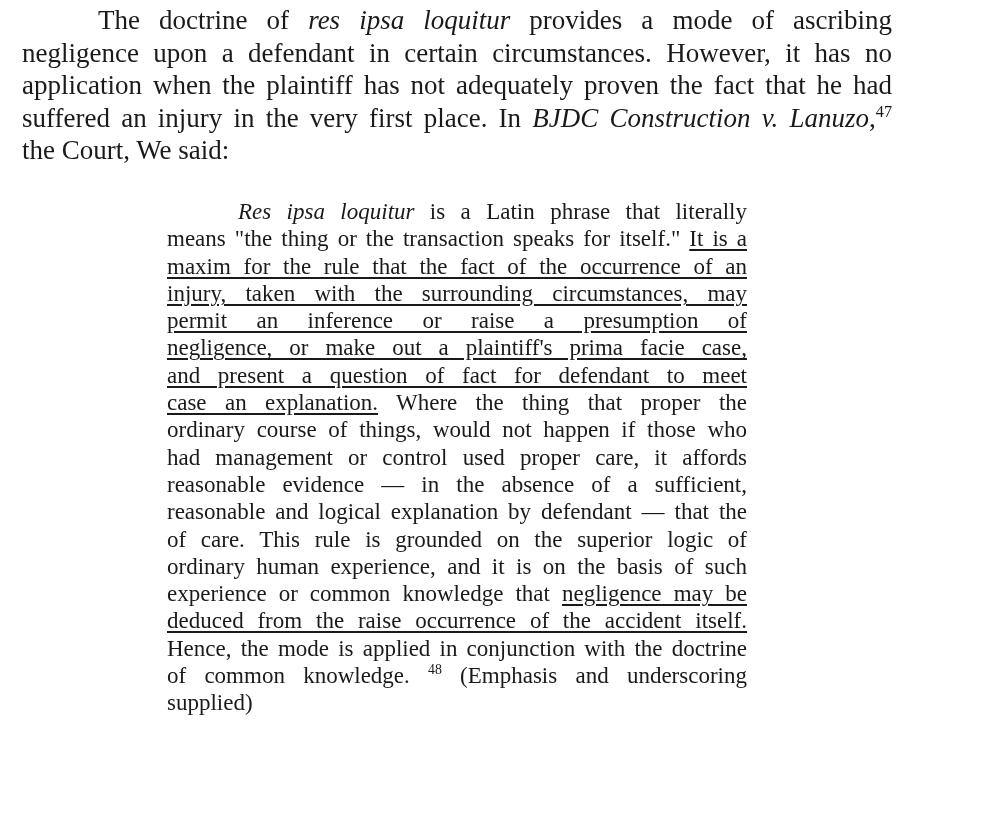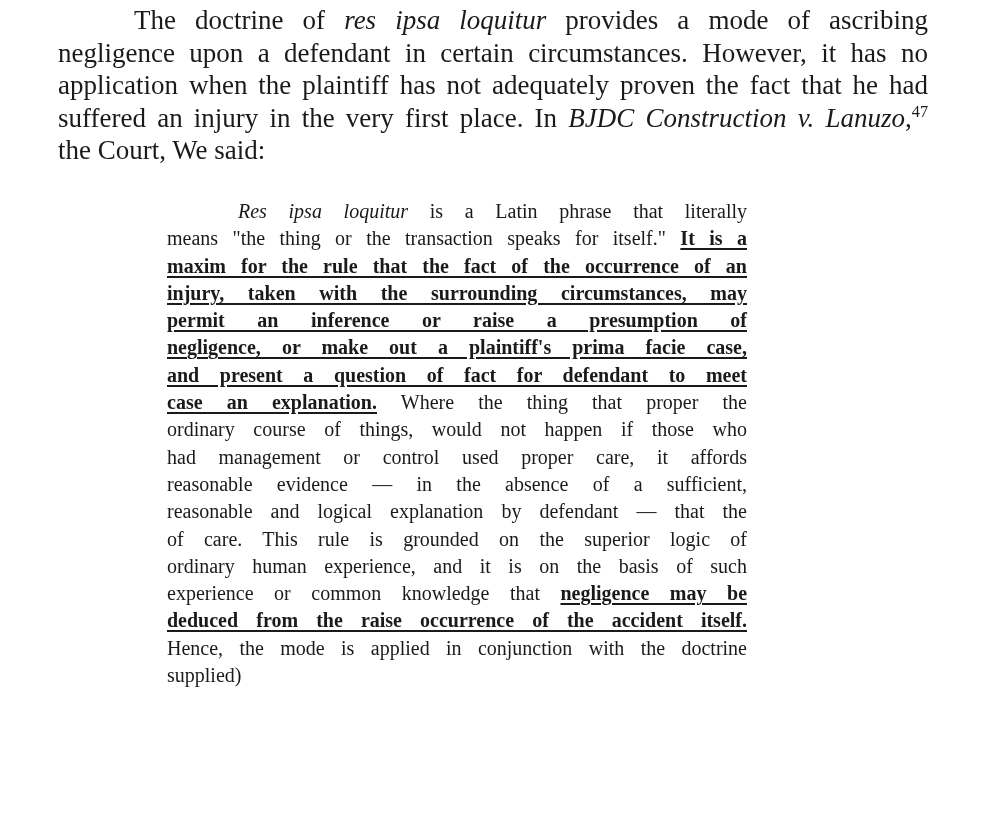--- a/index.html
+++ b/index.html
@@ -8,42 +8,41 @@
       color: #1a1a1a;
       font-family: "Liberation Serif", "DejaVu Serif", serif;
     }
     .para {
       position: absolute;
       left: 22px;
       top: 4px;
       width: 870px;
       font-size: 27px;
       line-height: 32.5px;
-      margin-left: 36px;
     }
     .quote {
       position: absolute;
       left: 167px;
       top: 198px;
       width: 580px;
-      font-size: 20px;
+      font-size: 23px;
       line-height: 27.3px;
     }
     .line {
       display: block;
       white-space: nowrap;
       text-align: justify;
       text-align-last: justify;
     }
     .line.last { text-align-last: left; }
     .indent-p { padding-left: 76px; }
     .indent-q { padding-left: 71px; }
     i { font-style: italic; }
     .bu {
-      font-weight: bold;
+      font-weight: normal;
       text-decoration: underline;
       text-decoration-thickness: 2px;
       text-underline-offset: 3px;
     }
     sup { font-size: 60%; line-height: 0; vertical-align: super; }
   </style>
 </head>
 <body>
 
 <div class="para">
@@ -65,14 +64,15 @@
   <span class="line"><span class="bu">case an explanation.</span><span> Where the thing that proper the</span></span>
   <span class="line">ordinary course of things, would not happen if those who</span>
   <span class="line">had management or control used proper care, it affords</span>
   <span class="line">reasonable evidence — in the absence of a sufficient,</span>
   <span class="line">reasonable and logical explanation by defendant — that the</span>
   <span class="line">of care. This rule is grounded on the superior logic of</span>
   <span class="line">ordinary human experience, and it is on the basis of such</span>
   <span class="line"><span>experience or common knowledge that </span><span class="bu">negligence may be</span></span>
   <span class="line bu">deduced from the raise occurrence of the accident itself.</span>
   <span class="line">Hence, the mode is applied in conjunction with the doctrine</span>
+  <span class="line"><span>of common knowledge. </span><sup>48</sup><span> (Emphasis and underscoring</span></span>
   <span class="line last">supplied)</span>
 </div>
 
 </body></html>

